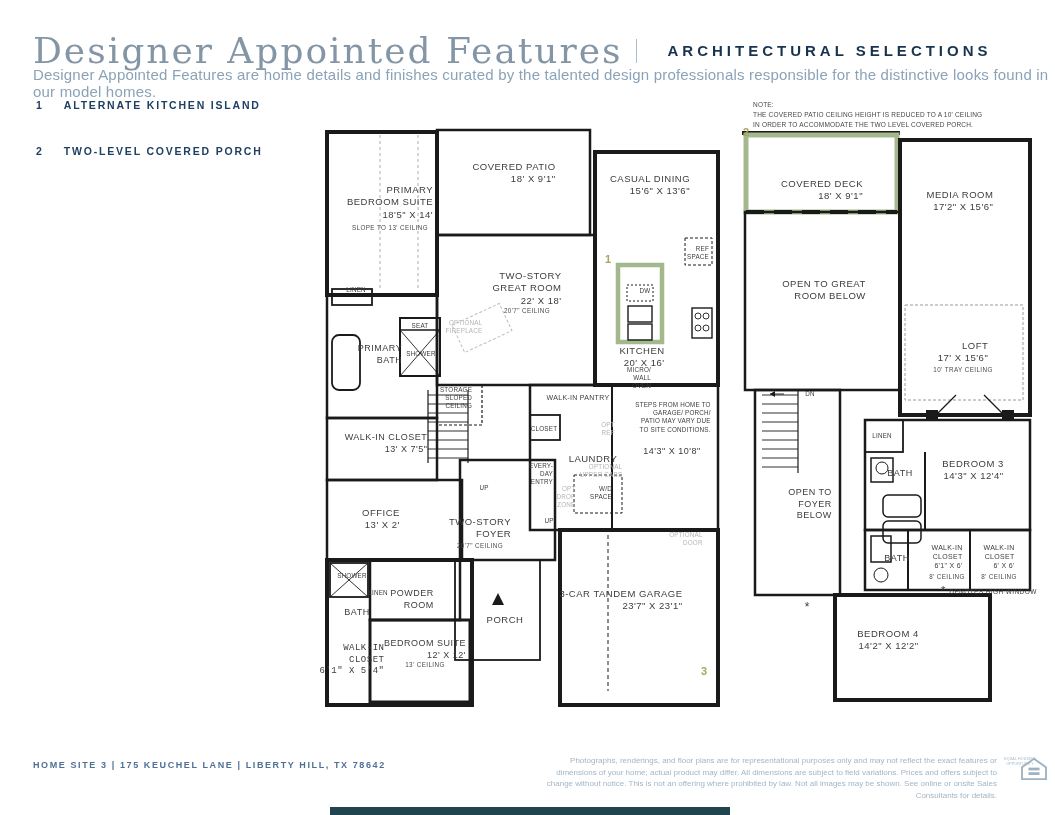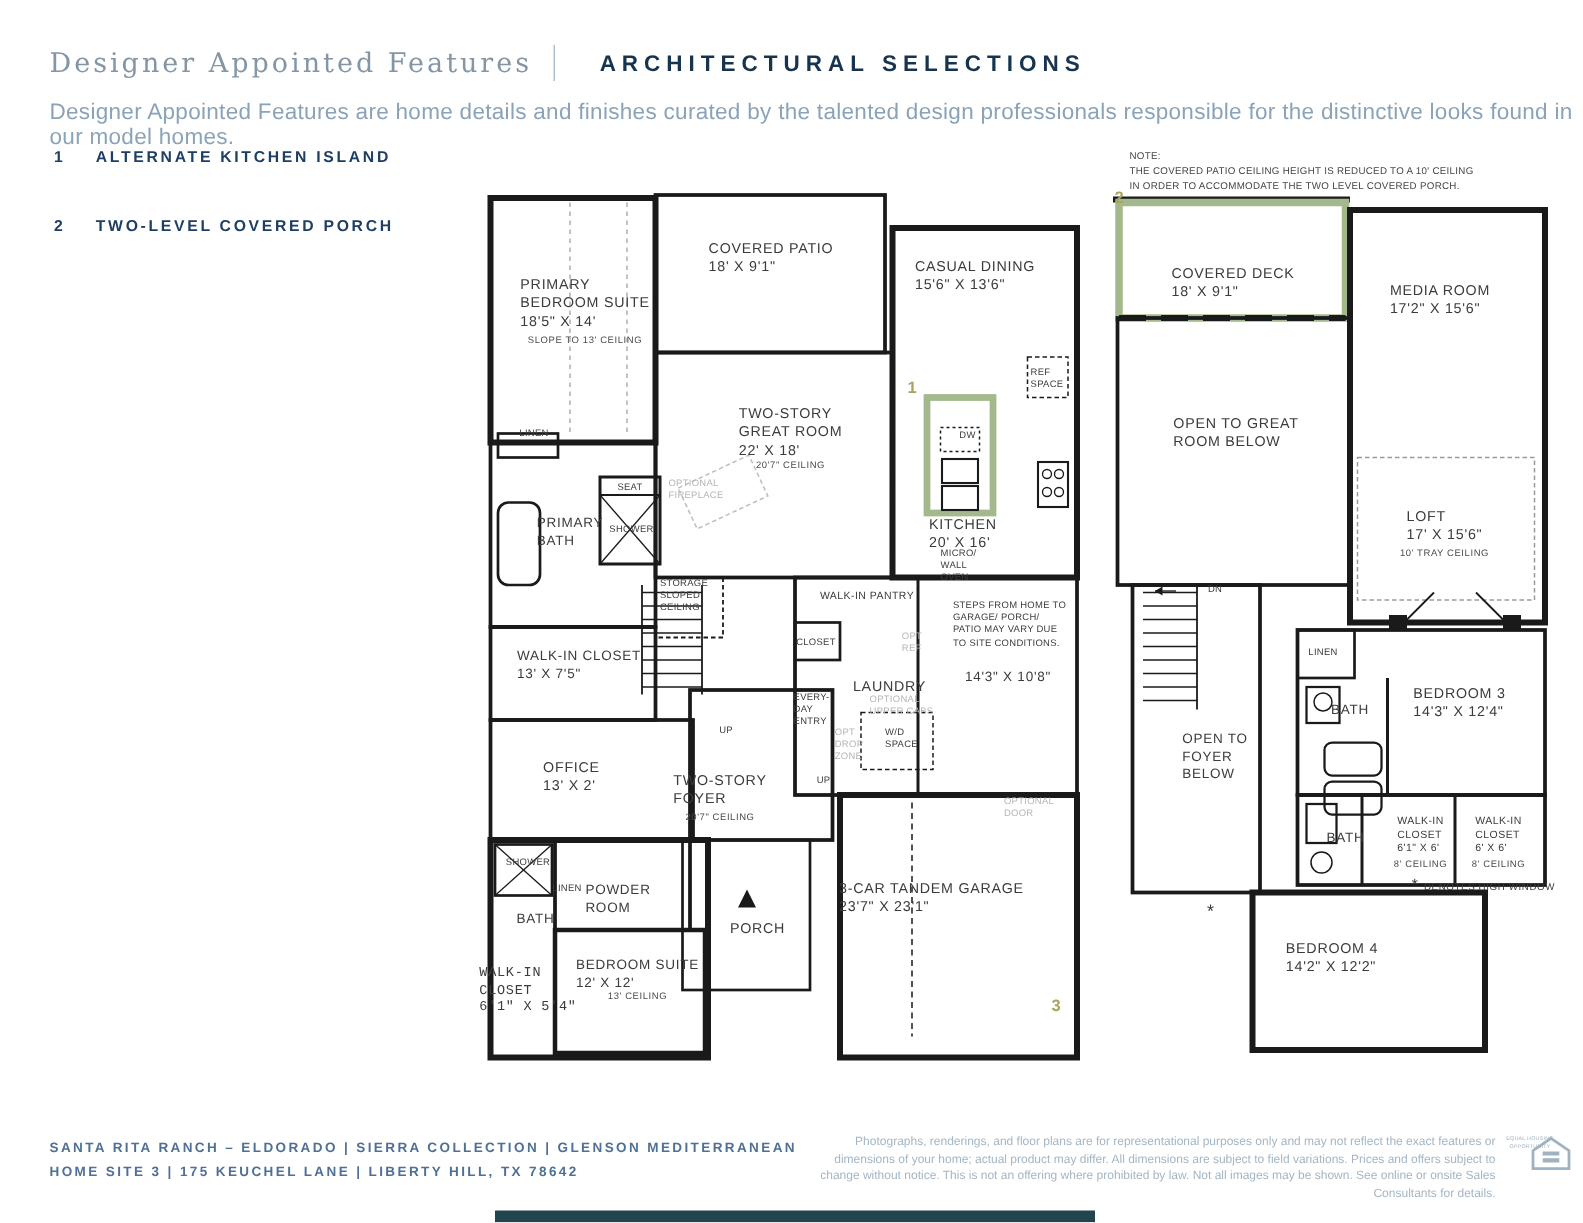--- a/index.html
+++ b/index.html
@@ -1,29 +1,29 @@
 <!DOCTYPE html>
 <html><head>
 <meta charset="utf-8">
 <style>
   html,body{margin:0;padding:0;background:#fff;}
   .canvas{position:relative;width:1055px;height:815px;background:#ffffff;overflow:hidden;
           font-family:"Liberation Sans",sans-serif;}
   
   .hdr{position:absolute;left:33px;top:30px;display:flex;align-items:center;gap:14px;}
-  .hdr-title{font-family:"DejaVu Serif",serif;font-weight:400;font-size:18px;color:#8496a6;letter-spacing:2px;}
+  .hdr-title{font-family:"DejaVu Serif",serif;font-weight:400;font-size:36px;color:#8496a6;letter-spacing:2px;}
   .hdr-div{width:1px;height:24px;background:#aebfcd;}
   .hdr-section{font-size:15px;font-weight:bold;color:#16344f;letter-spacing:4px;margin-left:16px;}
   .hdr-desc{position:absolute;left:33px;top:66px;font-size:15px;color:#8ba3b8;letter-spacing:0.2px;}
   
   .feat-row{position:absolute;left:36px;display:flex;gap:22px;align-items:baseline;}
   .feat-num{font-size:10.5px;font-weight:bold;color:#1d3f63;}
   .feat-label{font-size:10.5px;font-weight:bold;color:#1d3f63;letter-spacing:1.8px;}
   
-  .lbl{position:absolute;transform:translate(-50%,-50%);text-align:left;white-space:pre-line;
+  .lbl{position:absolute;transform:translate(-50%,-50%);text-align:right;white-space:pre-line;
        color:#3c3c3c;letter-spacing:0.5px;line-height:1.3;font-size:9px;}
   .big{font-size:9.5px;}
   .t7{font-size:7px;letter-spacing:0.3px;}
   .t6{font-size:6.3px;letter-spacing:0.2px;}
   .sub{font-size:6.3px;color:#4a4a4a;letter-spacing:0.4px;}
   .opt{color:#b5b5b5;}
   .marker{position:absolute;transform:translate(-50%,-50%);font-size:11px;font-weight:bold;color:#a8a561;}
   .note{position:absolute;left:753px;top:100px;font-size:6.5px;color:#474747;line-height:1.5;
         white-space:pre-line;letter-spacing:0.2px;}
   .legend{position:absolute;left:941px;top:585px;display:flex;gap:4px;align-items:flex-start;}
@@ -292,21 +292,20 @@
   <div class="lbl sub" style="left:999px;top:577px;">8' CEILING</div>
   <div class="legend">
     <span class="ast">*</span>
     <span class="txt">DENOTES HIGH WINDOW</span>
   </div>
   <div class="wall-ast" style="left:807px;top:607px;">*</div>
   <div class="lbl big" style="left:888px;top:640px;">BEDROOM 4
 14'2" X 12'2"</div>
 
   <div class="ftr-left">
-    <div class="ftr-line">SANTA RITA RANCH – ELDORADO  |  SIERRA COLLECTION  |  GLENSON MEDITERRANEAN</div>
     <div class="ftr-line">HOME SITE 3  |  175 KEUCHEL LANE  |  LIBERTY HILL, TX 78642</div>
   </div>
   <div class="ftr-disc">Photographs, renderings, and floor plans are for representational purposes only and may not reflect the exact features or dimensions of your home; actual product may differ. All dimensions are subject to field variations. Prices and offers subject to change without notice. This is not an offering where prohibited by law. Not all images may be shown. See online or onsite Sales Consultants for details.</div>
   <div class="eho">
     <svg width="28" height="24" viewBox="0 0 30 26">
       <g stroke="#9fb2c2" stroke-width="2" fill="none">
         <path d="M15 2 L28 11 V24 H2 V11 Z"></path>
         <line x1="9" y1="13" x2="21" y2="13" stroke-width="3"></line>
         <line x1="9" y1="18" x2="21" y2="18" stroke-width="3"></line>
       </g>

